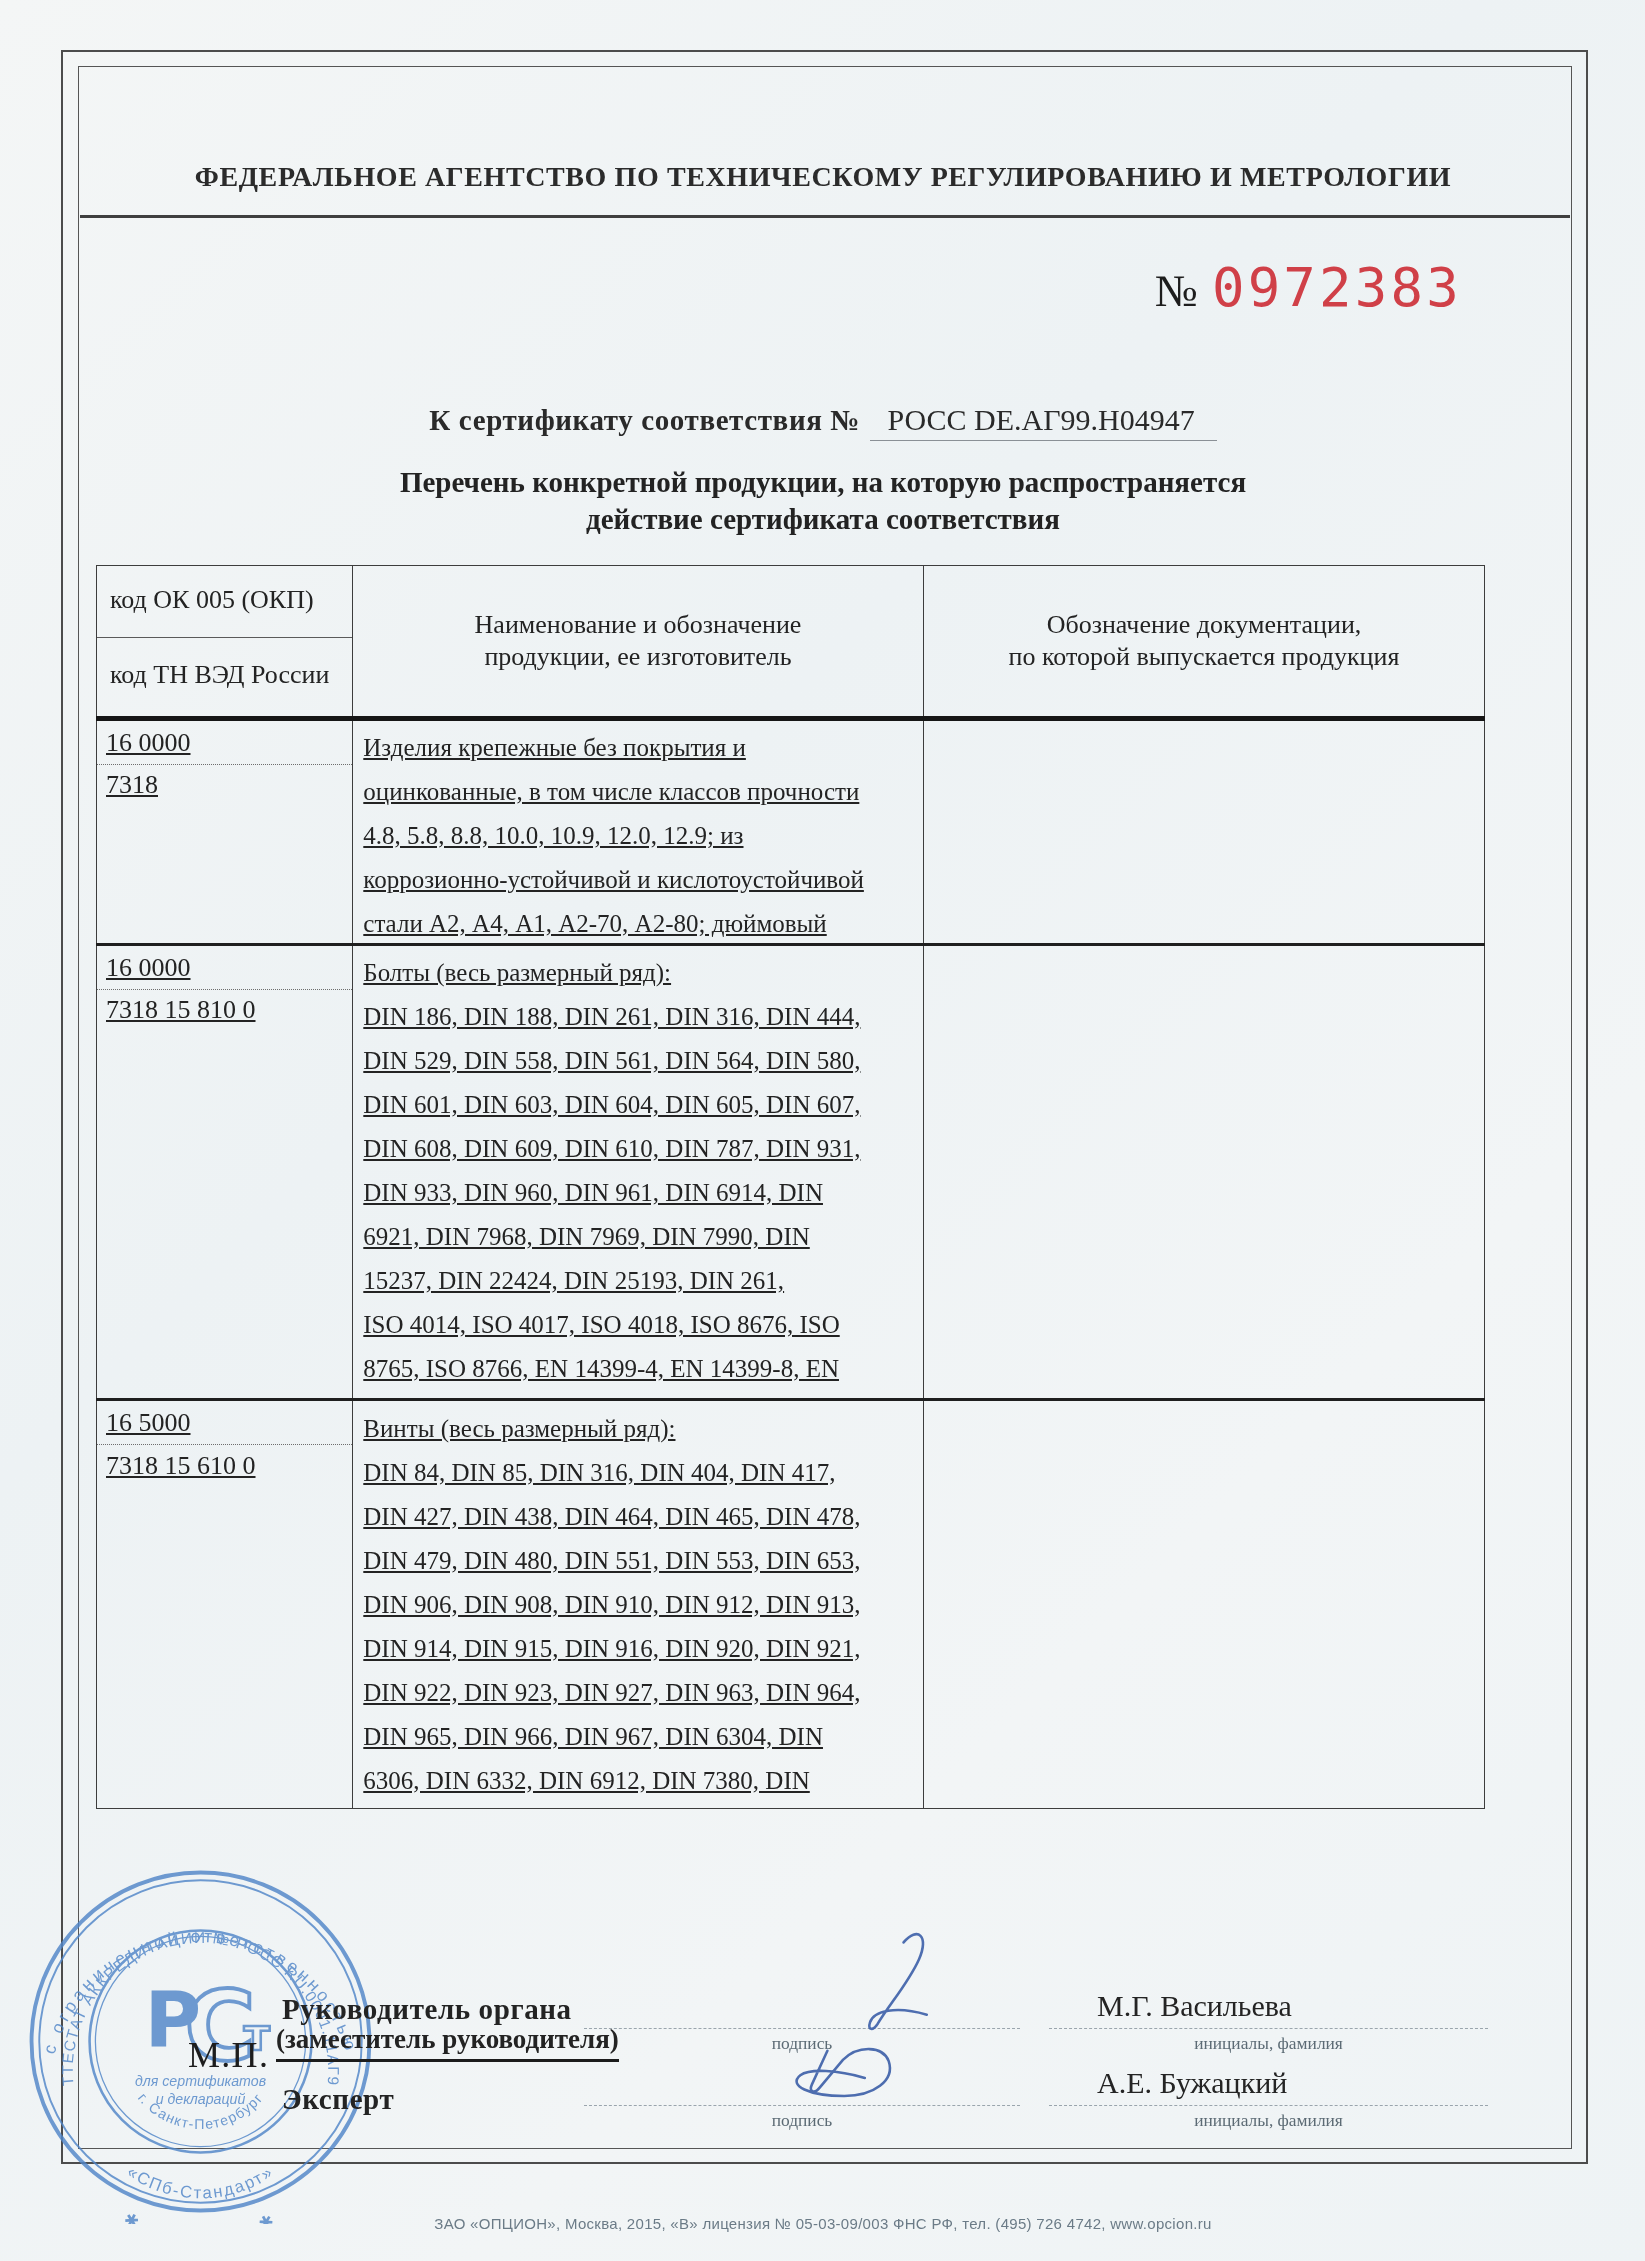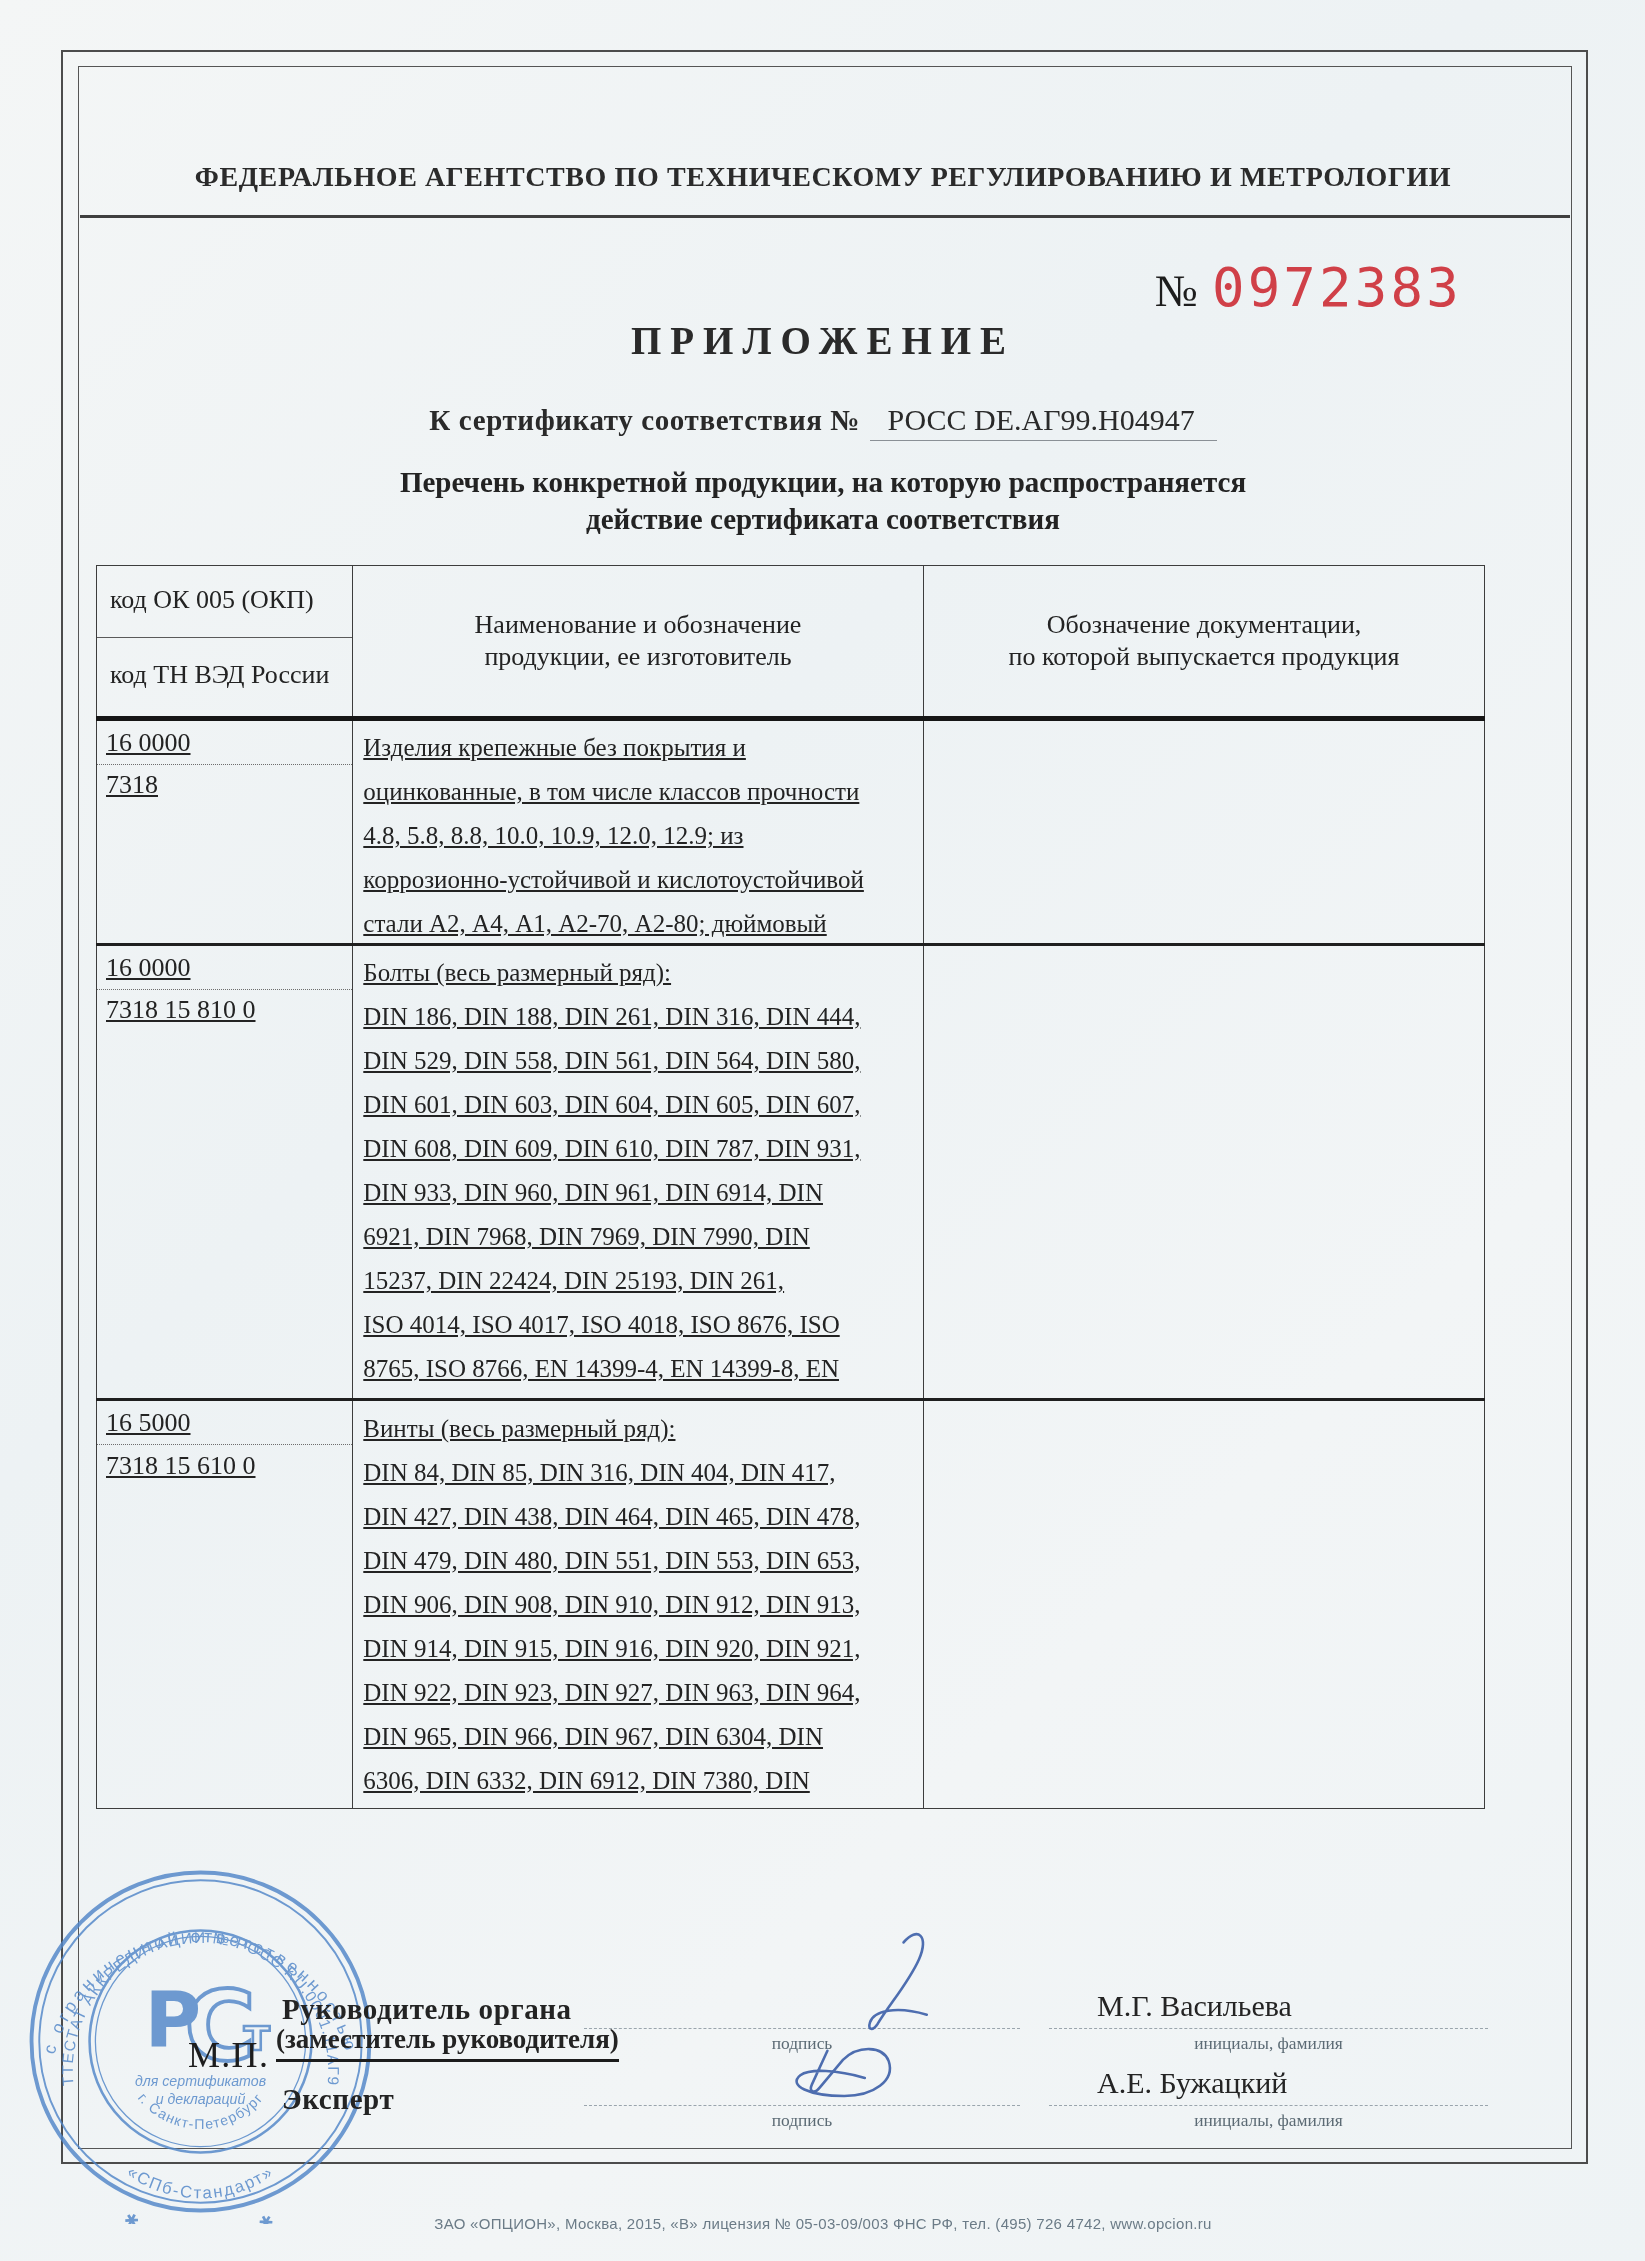--- a/index.html
+++ b/index.html
@@ -83,21 +83,20 @@
   <div class="frame-inner"></div>
 
   <div class="title2">ФЕДЕРАЛЬНОЕ АГЕНТСТВО ПО ТЕХНИЧЕСКОМУ РЕГУЛИРОВАНИЮ И МЕТРОЛОГИИ</div>
   <div class="header-rule"></div>
 
   <div class="cert-no">
     <span class="no-sign">№</span>
     <span class="no-digits" id="no-digits" style="color: rgb(208, 64, 72);">0972383</span>
   </div>
 
-  <div class="appendix">ПРИЛОЖЕНИЕ</div>
 
   <div class="certline">
     <span class="lbl">К сертификату соответствия №</span><span class="val">РОСС DE.АГ99.Н04947</span>
   </div>
 
   <div class="scope1">Перечень конкретной продукции, на которую распространяется</div>
   <div class="scope2">действие сертификата соответствия</div>
 
   <table class="cert">
     <colgroup>

